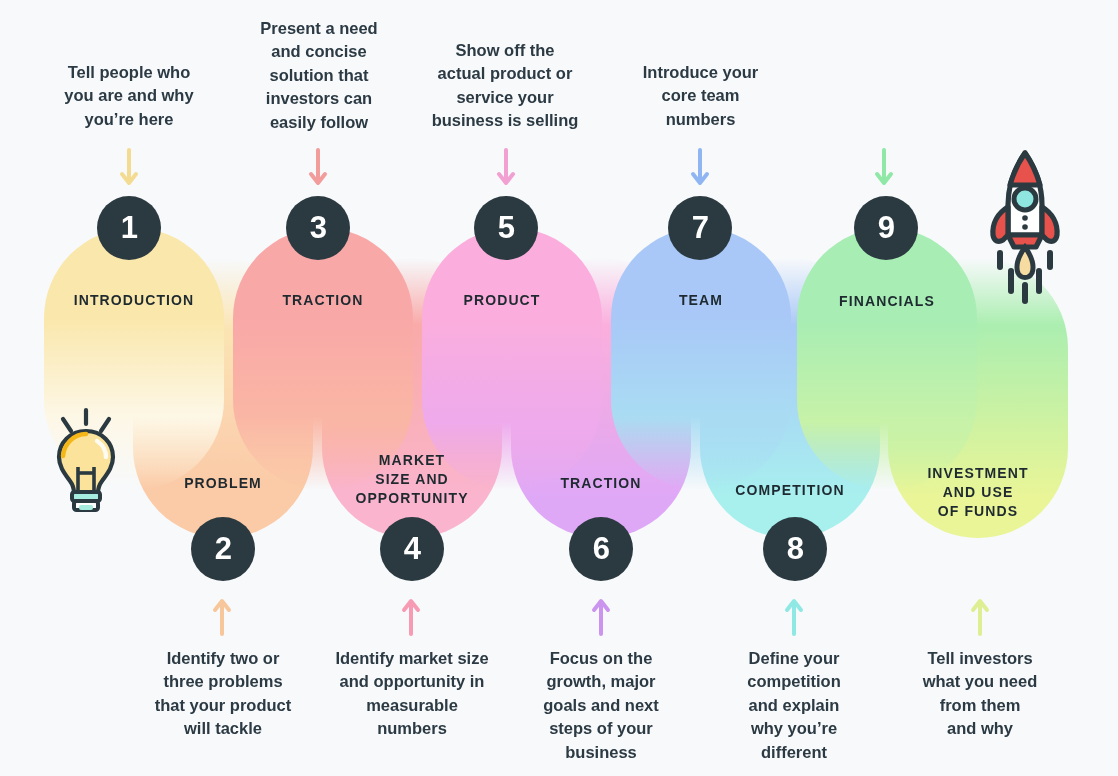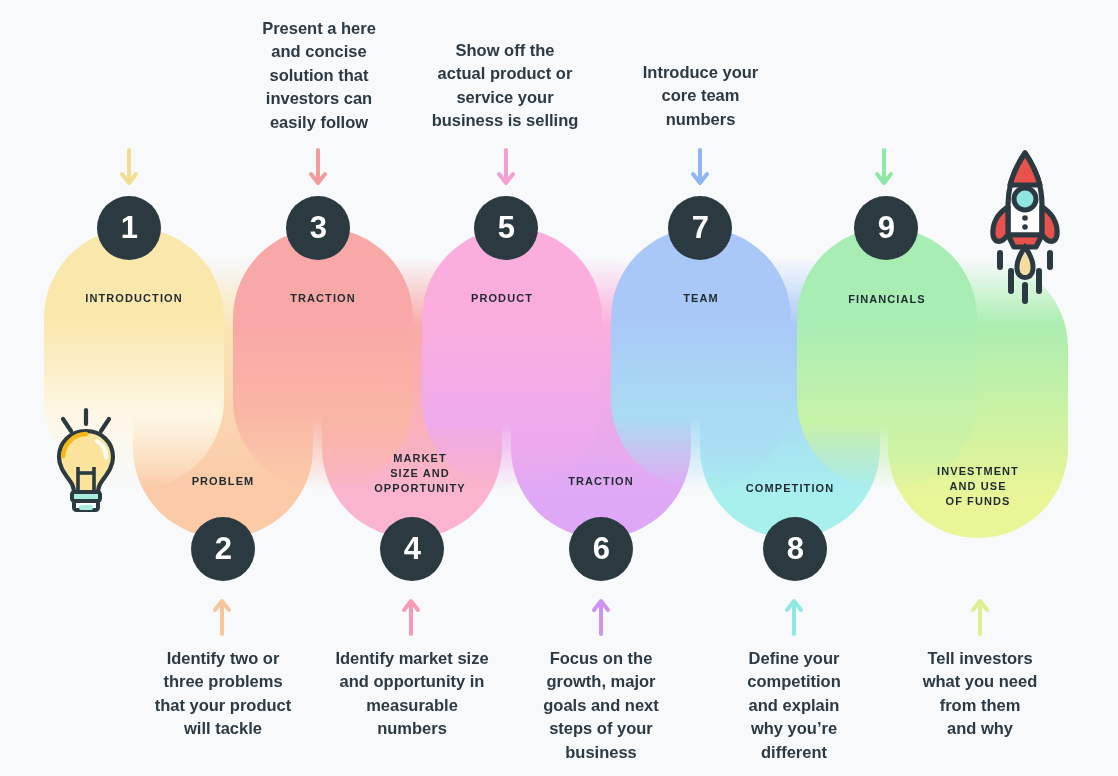--- a/index.html
+++ b/index.html
@@ -34,21 +34,21 @@
     font-size:31px; font-weight:bold;
     letter-spacing:-0.5px;
     z-index:6;
   }
 
   
   .pill-label{
     position:absolute;
     text-align:center;
     color:#1e2a30;
-    font-size:11px;
+    font-size:14px;
     font-weight:bold;
     letter-spacing:1.1px;
     line-height:1.35;
     z-index:5;
     white-space:pre-line;
   }
 
   
   .desc{
     position:absolute;
@@ -196,33 +196,36 @@
   <div class="num-circle" style="left:380px; top:517px;">4</div>
   <div class="num-circle" style="left:474px; top:196px;">5</div>
   <div class="num-circle" style="left:569px; top:517px;">6</div>
   <div class="num-circle" style="left:668px; top:196px;">7</div>
   <div class="num-circle" style="left:763px; top:517px;">8</div>
   <div class="num-circle" style="left:854px; top:196px;">9</div>
 
   <div class="pill-label" style="left:44px;  top:291px; width:180px;">INTRODUCTION</div>
   <div class="pill-label" style="left:133px; top:474px; width:180px;">PROBLEM</div>
   <div class="pill-label" style="left:233px; top:291px; width:180px;">TRACTION</div>
-  <div class="pill-label" style="left:330px; top:451px; width:180px;">MARKET
+  <div class="pill-label" style="left:322px; top:451px; width:180px;">MARKET
 SIZE AND
 OPPORTUNITY</div>
   <div class="pill-label" style="left:412px; top:291px; width:180px;">PRODUCT</div>
   <div class="pill-label" style="left:511px; top:474px; width:180px;">TRACTION</div>
   <div class="pill-label" style="left:611px; top:291px; width:180px;">TEAM</div>
   <div class="pill-label" style="left:700px; top:481px; width:180px;">COMPETITION</div>
   <div class="pill-label" style="left:797px; top:292px; width:180px;">FINANCIALS</div>
   <div class="pill-label" style="left:888px; top:444px; width:180px;margin-top:20px;">INVESTMENT
 AND USE
 OF FUNDS</div>
 
-  <div class="desc" style="left:233px; top:17px;  width:172px; white-space:pre-line;">Present a here
+  <div class="desc" style="left:39px;  top:61px;  width:180px; white-space:pre-line;">Tell people who
+you are and why
+you’re here</div>
+  <div class="desc" style="left:233px; top:17px;  width:172px; white-space:pre-line;">Present a need
 and concise
 solution that
 investors can
 easily follow</div>
   <div class="desc" style="left:415px; top:39px;  width:180px; white-space:pre-line;">Show off the
 actual product or
 service your
 business is selling</div>
   <div class="desc" style="left:613px; top:61px;  width:175px; white-space:pre-line;">Introduce your
 core team

